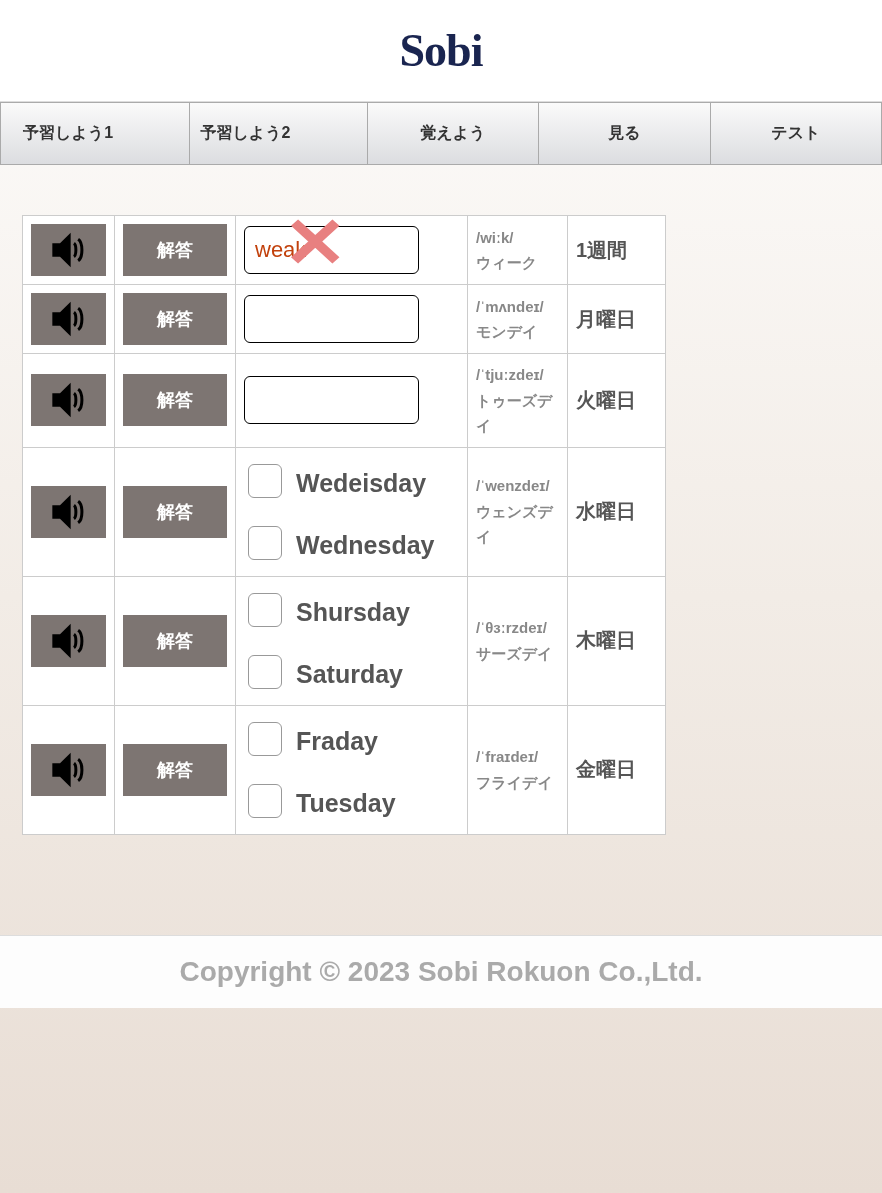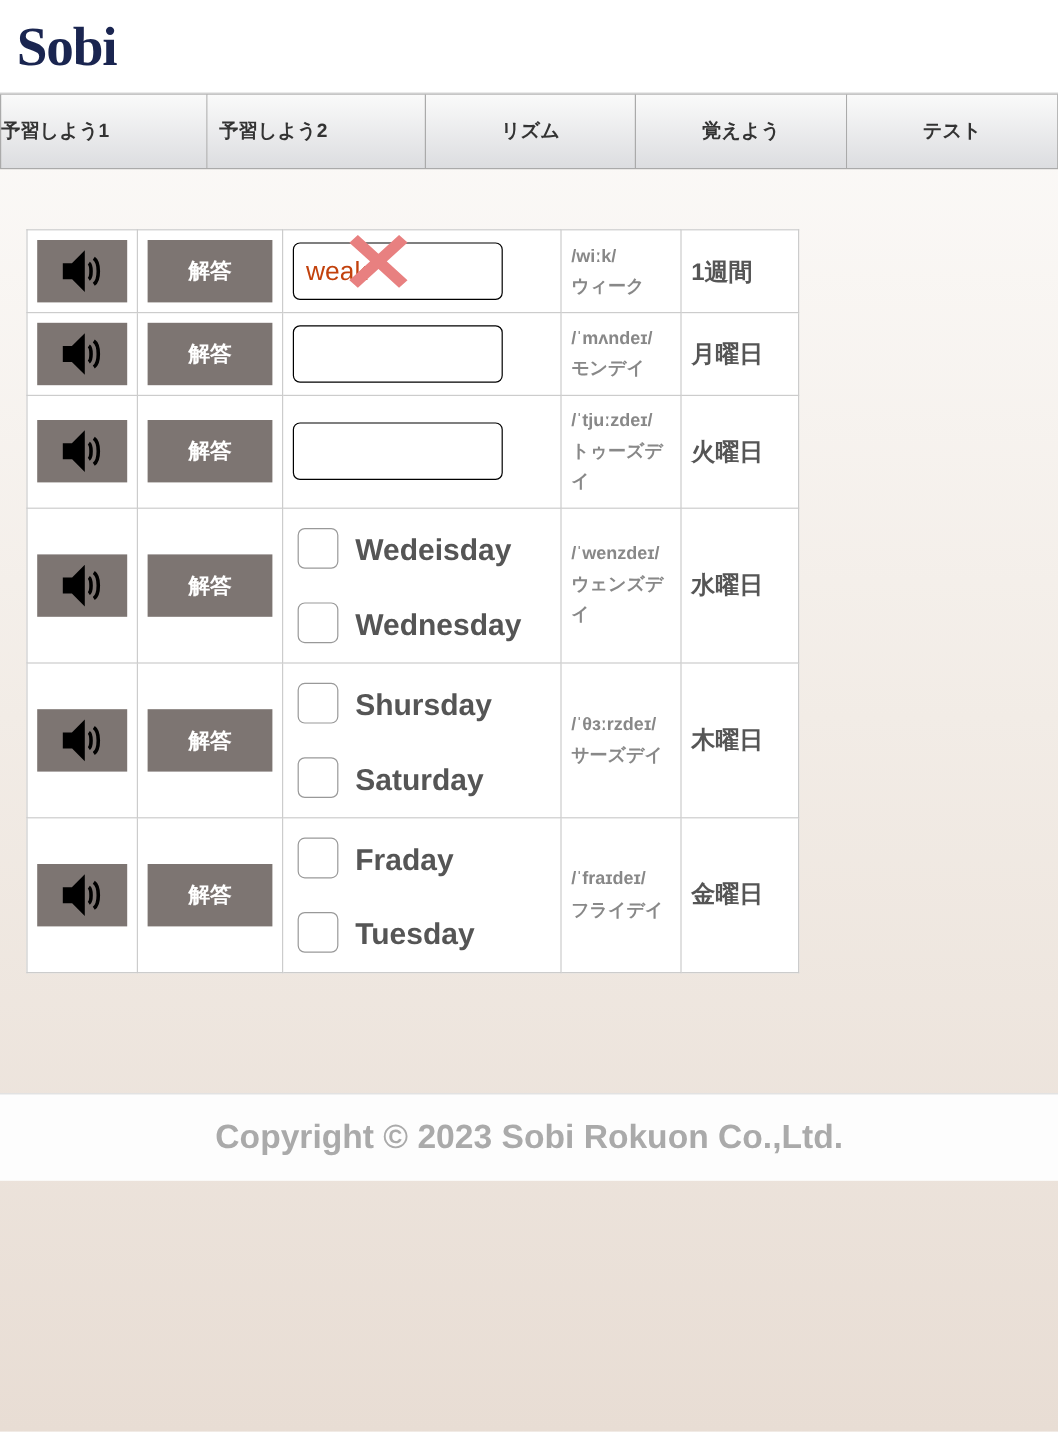--- a/index.html
+++ b/index.html
@@ -4,22 +4,23 @@
 <style>
   * { box-sizing: border-box; margin: 0; padding: 0; }
   body {
     font-family: -apple-system, BlinkMacSystemFont, "Segoe UI", "Hiragino Sans", "Meiryo", sans-serif;
     background: linear-gradient(180deg, #fdfcfb 0%, #f2ece6 50%, #e8ddd4 100%);
     min-height: 1193px;
     width: 882px;
   }
   .header {
     background: #fff;
-    padding: 12px 14px;
+    padding: 24px 14px;
     border-bottom: 1px solid #ddd;
+    text-align: center;
   }
   .logo {
     font-size: 46px;
     font-weight: 700;
     color: #1a2550;
     font-family: Georgia, serif;
     letter-spacing: -1px;
   }
   .tabs {
     display: flex;
@@ -31,21 +32,21 @@
     flex: 1;
     text-align: center;
     padding: 20px 4px;
     border-right: 1px solid #aaa;
     font-size: 16px;
     font-weight: 600;
     color: #333;
     cursor: pointer;
     background: linear-gradient(180deg, #fafafa 0%, #dcdde0 100%);
   }
-  .tab:first-child { border-left: 1px solid #aaa; text-align:left; padding-left:0;}
+  .tab:first-child { border-left: 1px solid #aaa; text-align:left; padding-left:22px;}
   .tab:nth-child(2){ text-align:left; padding-left:10px;}
   .tab:last-child { border-right: 1px solid #aaa; }
   .content {
     padding: 50px 22px 100px 22px;
   }
   table.quiz {
     border-collapse: collapse;
     background: #fff;
   }
   table.quiz td {
@@ -122,22 +123,22 @@
 </head>
 <body>
 
 <div class="header">
   <div class="logo">Sobi</div>
 </div>
 
 <div class="tabs">
   <div class="tab">予習しよう1</div>
   <div class="tab">予習しよう2</div>
-  <div class="tab">リズム</div>
   <div class="tab">覚えよう</div>
+  <div class="tab">見る</div>
   <div class="tab">テスト</div>
 </div>
 
 <div class="content">
   <table class="quiz">
     <tbody id="quiz-body">
         <tr>
           <td>
             <div class="sound-btn">
               <svg viewBox="0 0 24 24" fill="none" stroke="#000" stroke-width="2">

